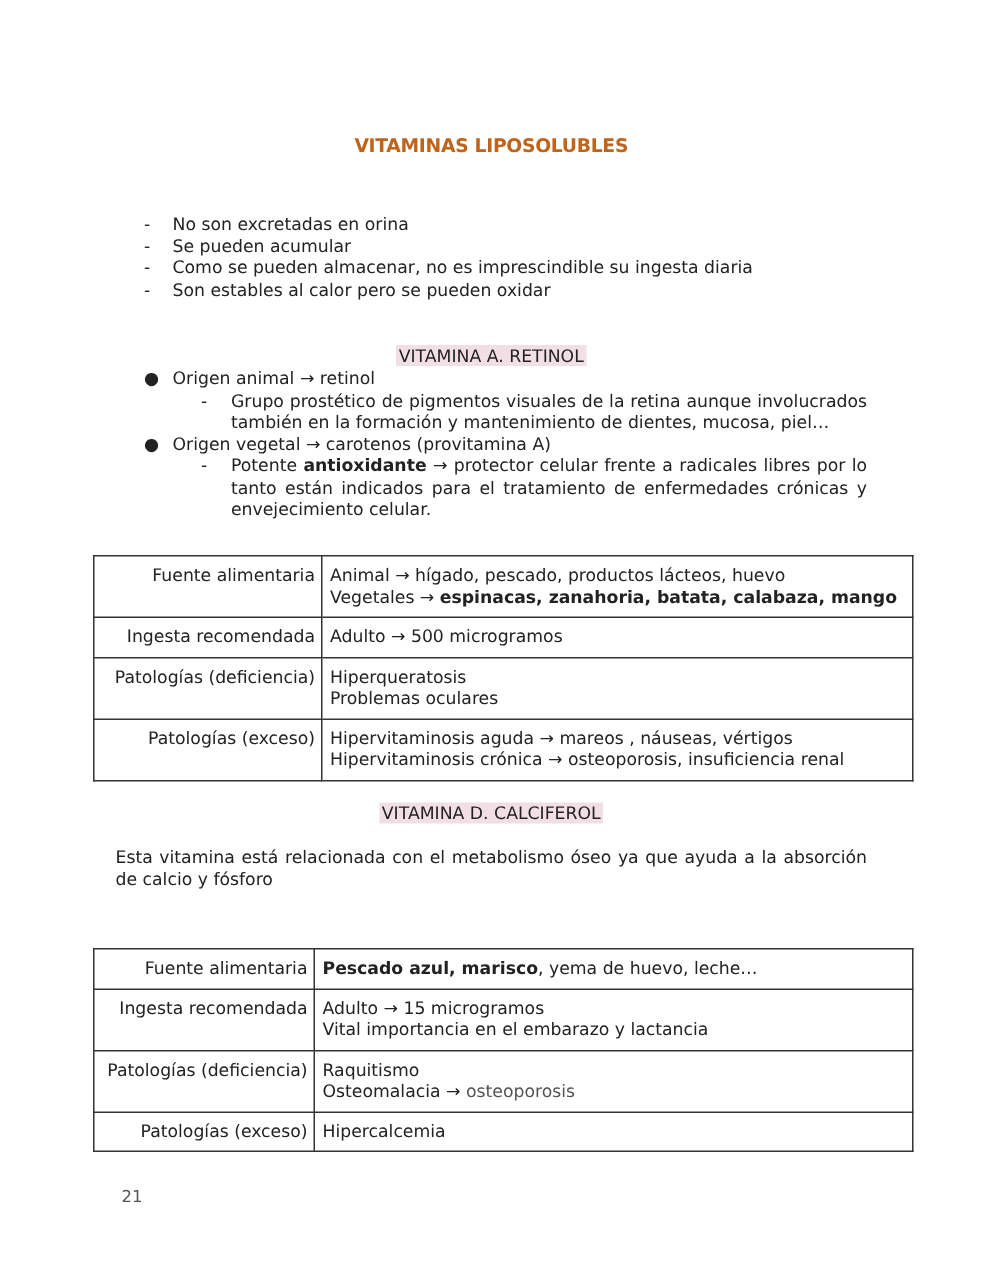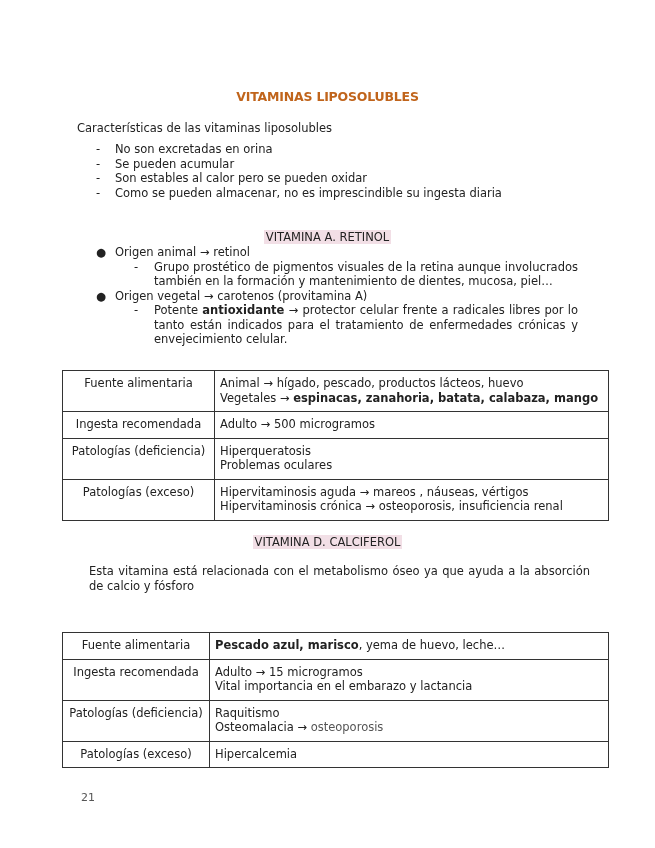--- a/index.html
+++ b/index.html
@@ -12,41 +12,40 @@
     .dash-list li .dash { display:inline-block; width:19px; }
     .section-head { position:absolute; left:0; width:655px; text-align:center; }
     .section-head span { background:#f2dfe6; padding:0 2px; }
     .blist { position:absolute; left:96px; width:482px; }
     .bitem { position:relative; line-height:14.5px; padding-left:19px; }
     .bitem .bullet { position:absolute; left:0; top:0; }
     .subitem { position:relative; line-height:14.5px; padding-left:58px; text-align:justify; }
     .subitem .sdash { position:absolute; left:38px; top:0; }
     table.vt { position:absolute; left:62px; width:547px; border-collapse:collapse; font-size:11.5px; }
     table.vt td { border:1.5px solid #333; vertical-align:top; line-height:14.5px; }
-    table.vt td.lbl { text-align:center; padding:5px 4px 6px 4px; }
+    table.vt td.lbl { text-align:right; padding:5px 4px 6px 4px; }
     table.vt td.val { padding:5px 5px 6px 5px; }
-    .para { position:absolute; left:77px; width:501px; line-height:14.5px; text-align:justify;margin-left:12px; }
+    .para { position:absolute; left:77px; width:501px; line-height:14.5px; text-align:justify; }
     .pnum { position:absolute; left:81px; top:791px; font-size:11px; color:#555; }
     .gray { color:#555; }
     b { font-weight:bold; }
   </style>
 </head>
 <body>
 
 <div class="page">
 
   <div class="title">VITAMINAS LIPOSOLUBLES</div>
 
-  <div class="intro">Características de las vitaminas liposolubles</div>
 
   <ul class="dash-list">
     <li><span class="dash">-</span><span>No son excretadas en orina</span></li>
     <li><span class="dash">-</span><span>Se pueden acumular</span></li>
+    <li><span class="dash">-</span><span>Como se pueden almacenar, no es imprescindible su ingesta diaria</span></li>
     <li><span class="dash">-</span><span>Son estables al calor pero se pueden oxidar</span></li>
-    <li><span class="dash">-</span><span>Como se pueden almacenar, no es imprescindible su ingesta diaria</span></li>
   </ul>
 
   <div class="section-head" style="top:230px;">
     <span>VITAMINA A. RETINOL</span>
   </div>
 
   <div class="blist" style="top:245px;">
     <div class="bitem">
       <span class="bullet">●</span>
       <span>Origen animal → retinol</span>

